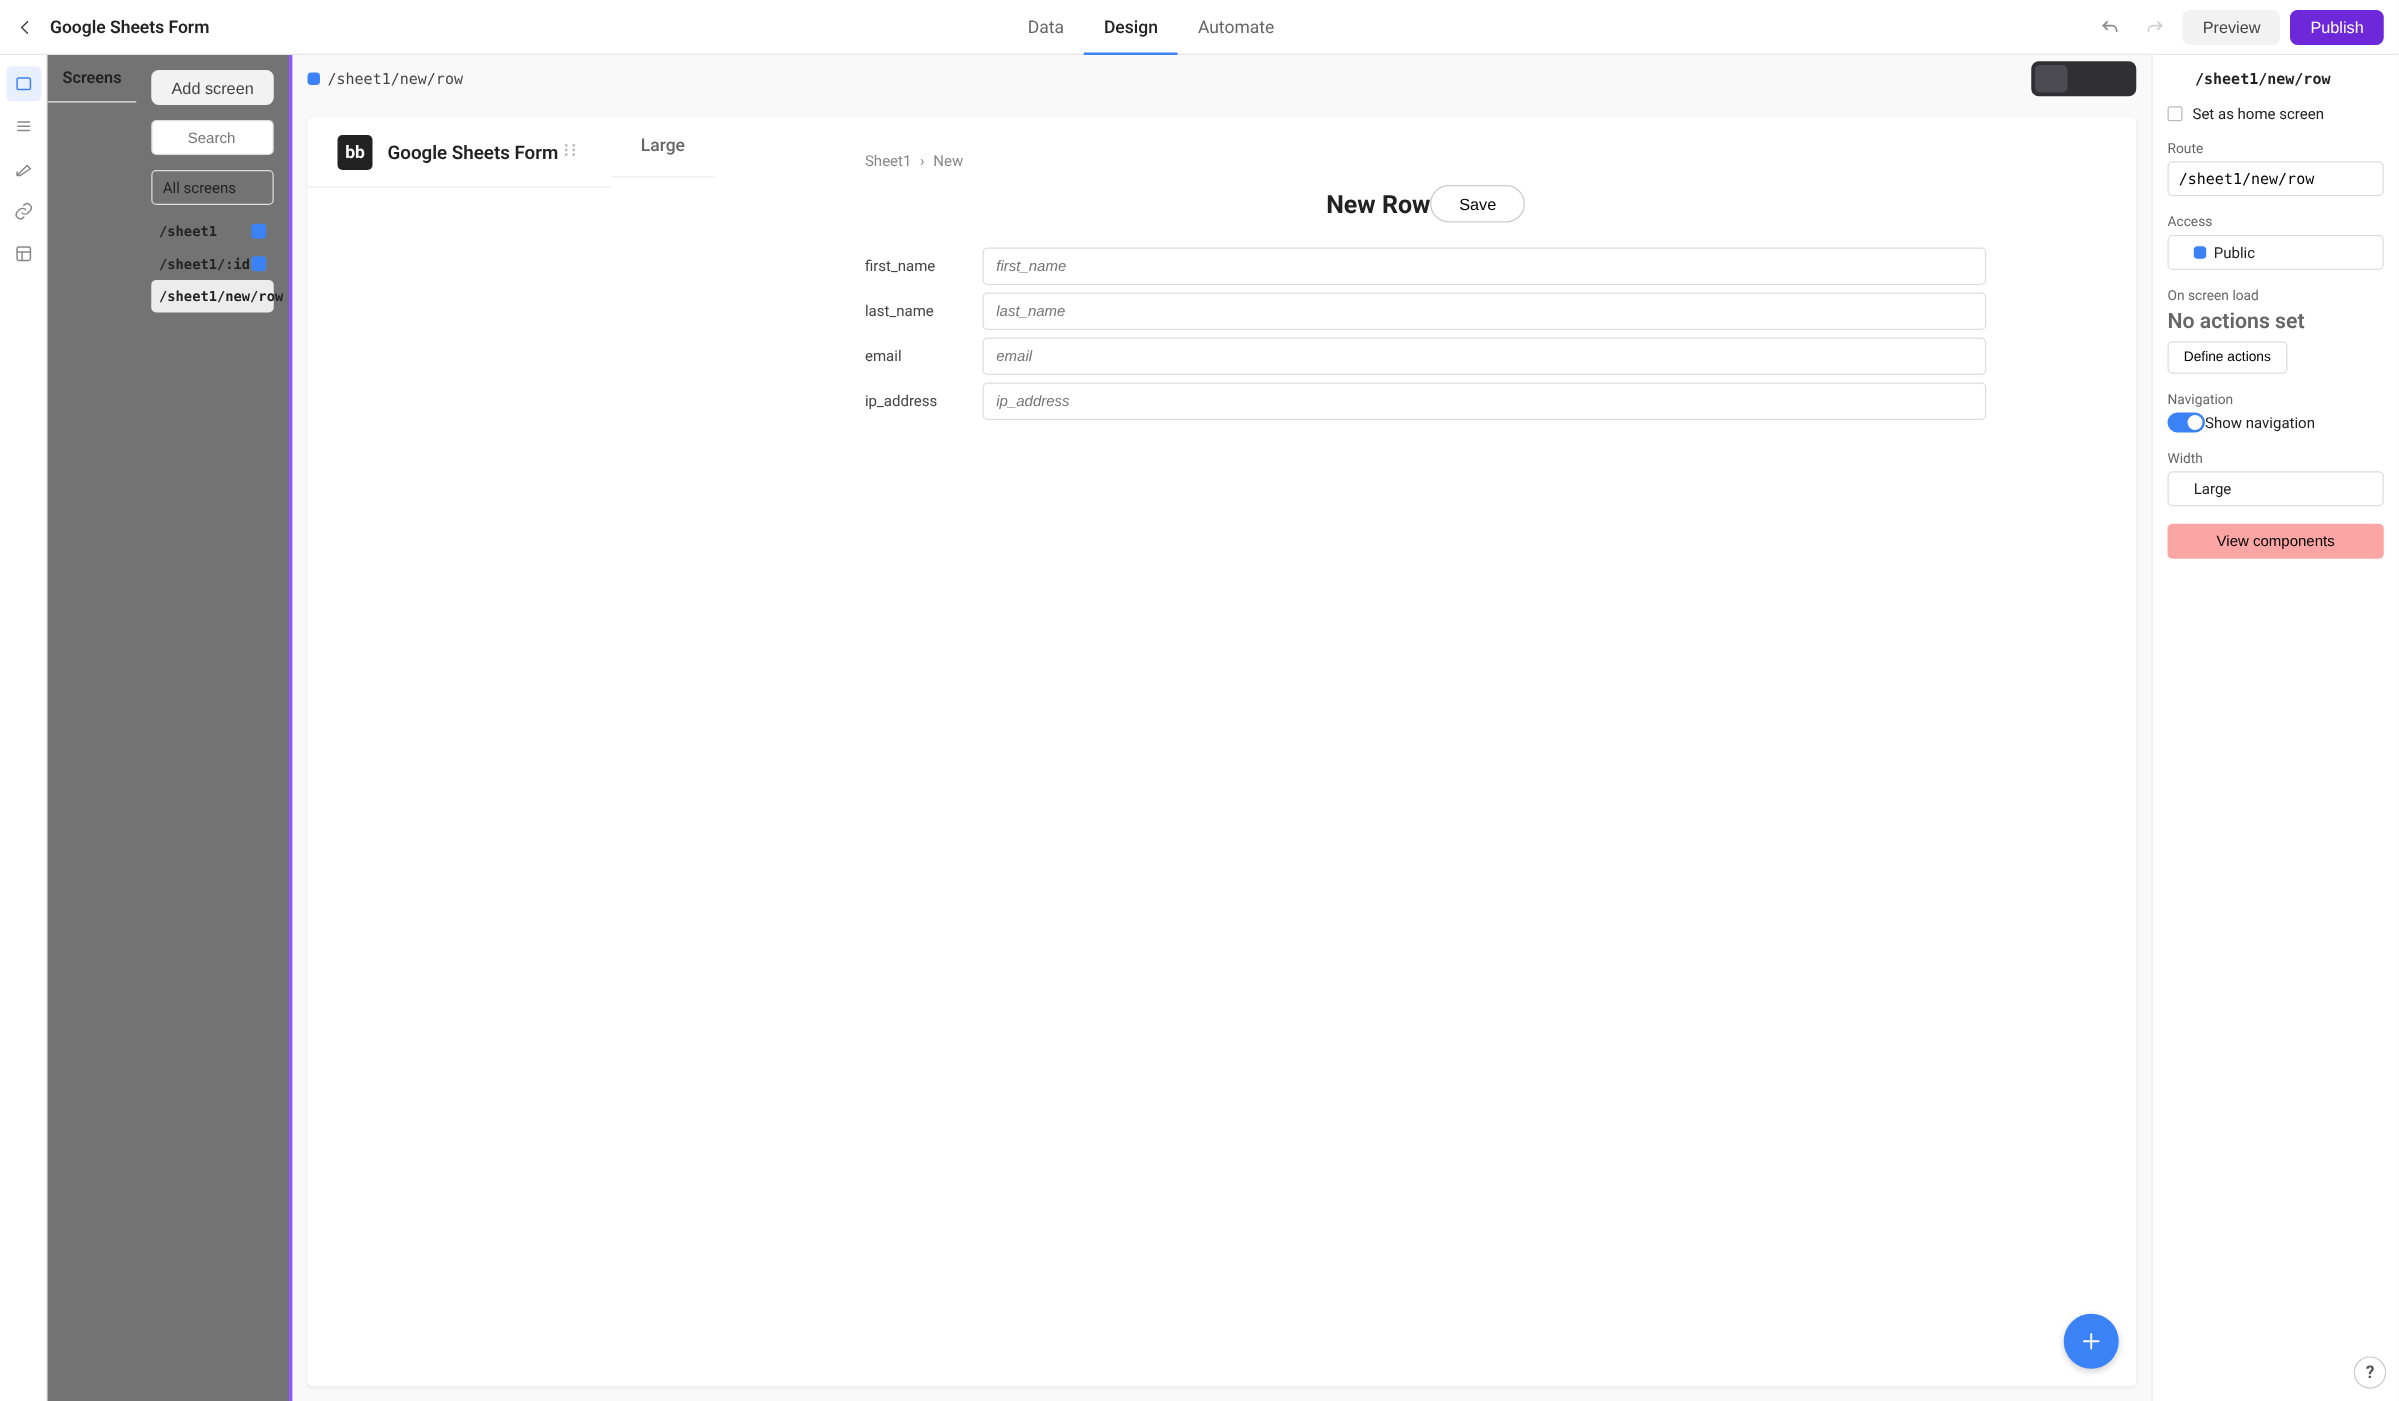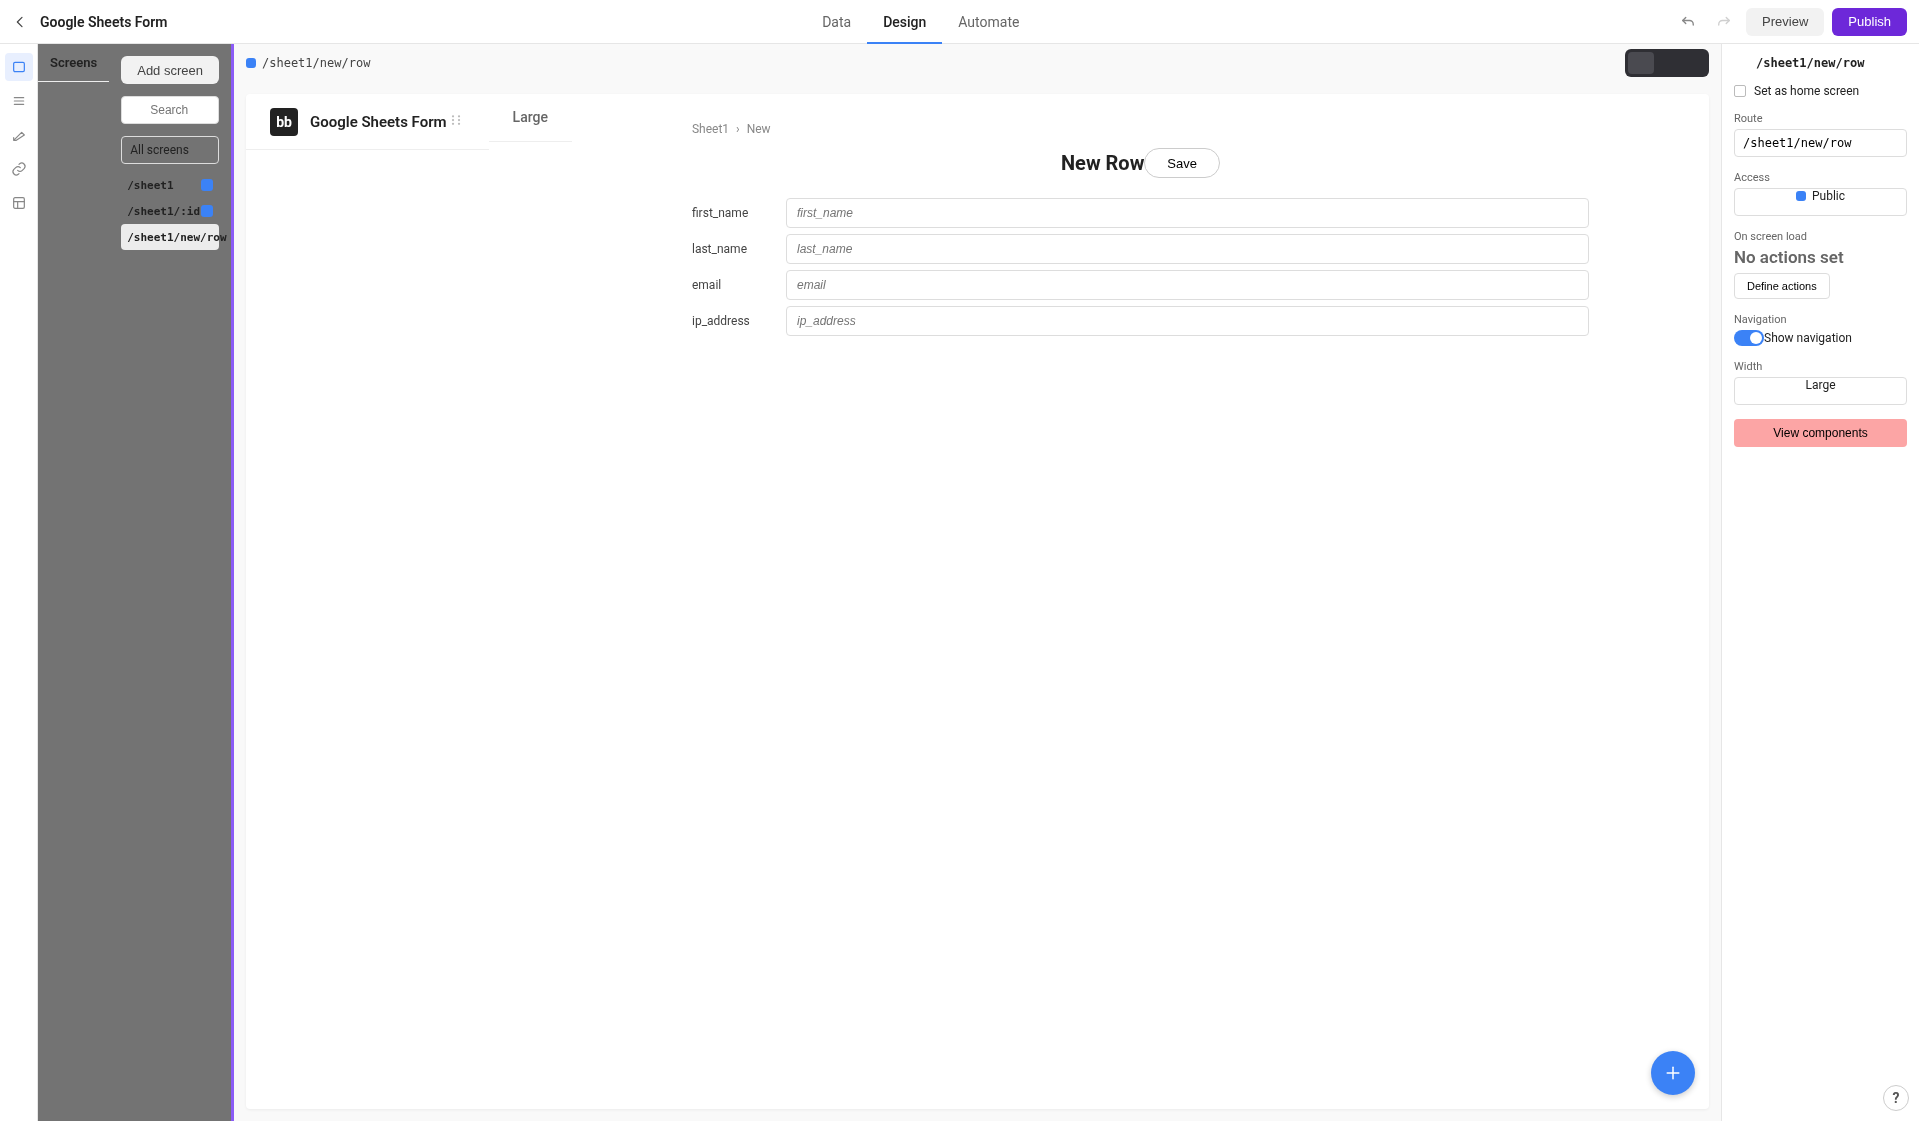--- a/index.html
+++ b/index.html
@@ -298,21 +298,20 @@
   .rp-label { font-size:11px; color:#666; margin-bottom:4px; display:block; }
   .rp-input {
     width:100%; height:28px; border:1px solid #ddd; border-radius:4px;
     padding:0 8px; font-size:12px; font-family:monospace;
   }
   .rp-select {
     width:100%; height:28px; border:1px solid #ddd; border-radius:4px;
     padding:0 20px; font-size:12px;
     display:flex; align-items:center; justify-content:space-between;
     cursor:pointer;
-    flex-direction:column;
   }
   .rp-select-left { display:flex; align-items:center; gap:6px; }
   .rp-note { font-size:17px; color:#666; margin-top:2px; font-weight:600; }
   .rp-btn {
     height:26px; padding:0 12px;
     border:1px solid #ddd; background:#fff; border-radius:4px;
     font-size:11px; cursor:pointer;
   }
   .rp-toggle-row { display:flex; align-items:center; gap:0; }
   .rp-toggle {

